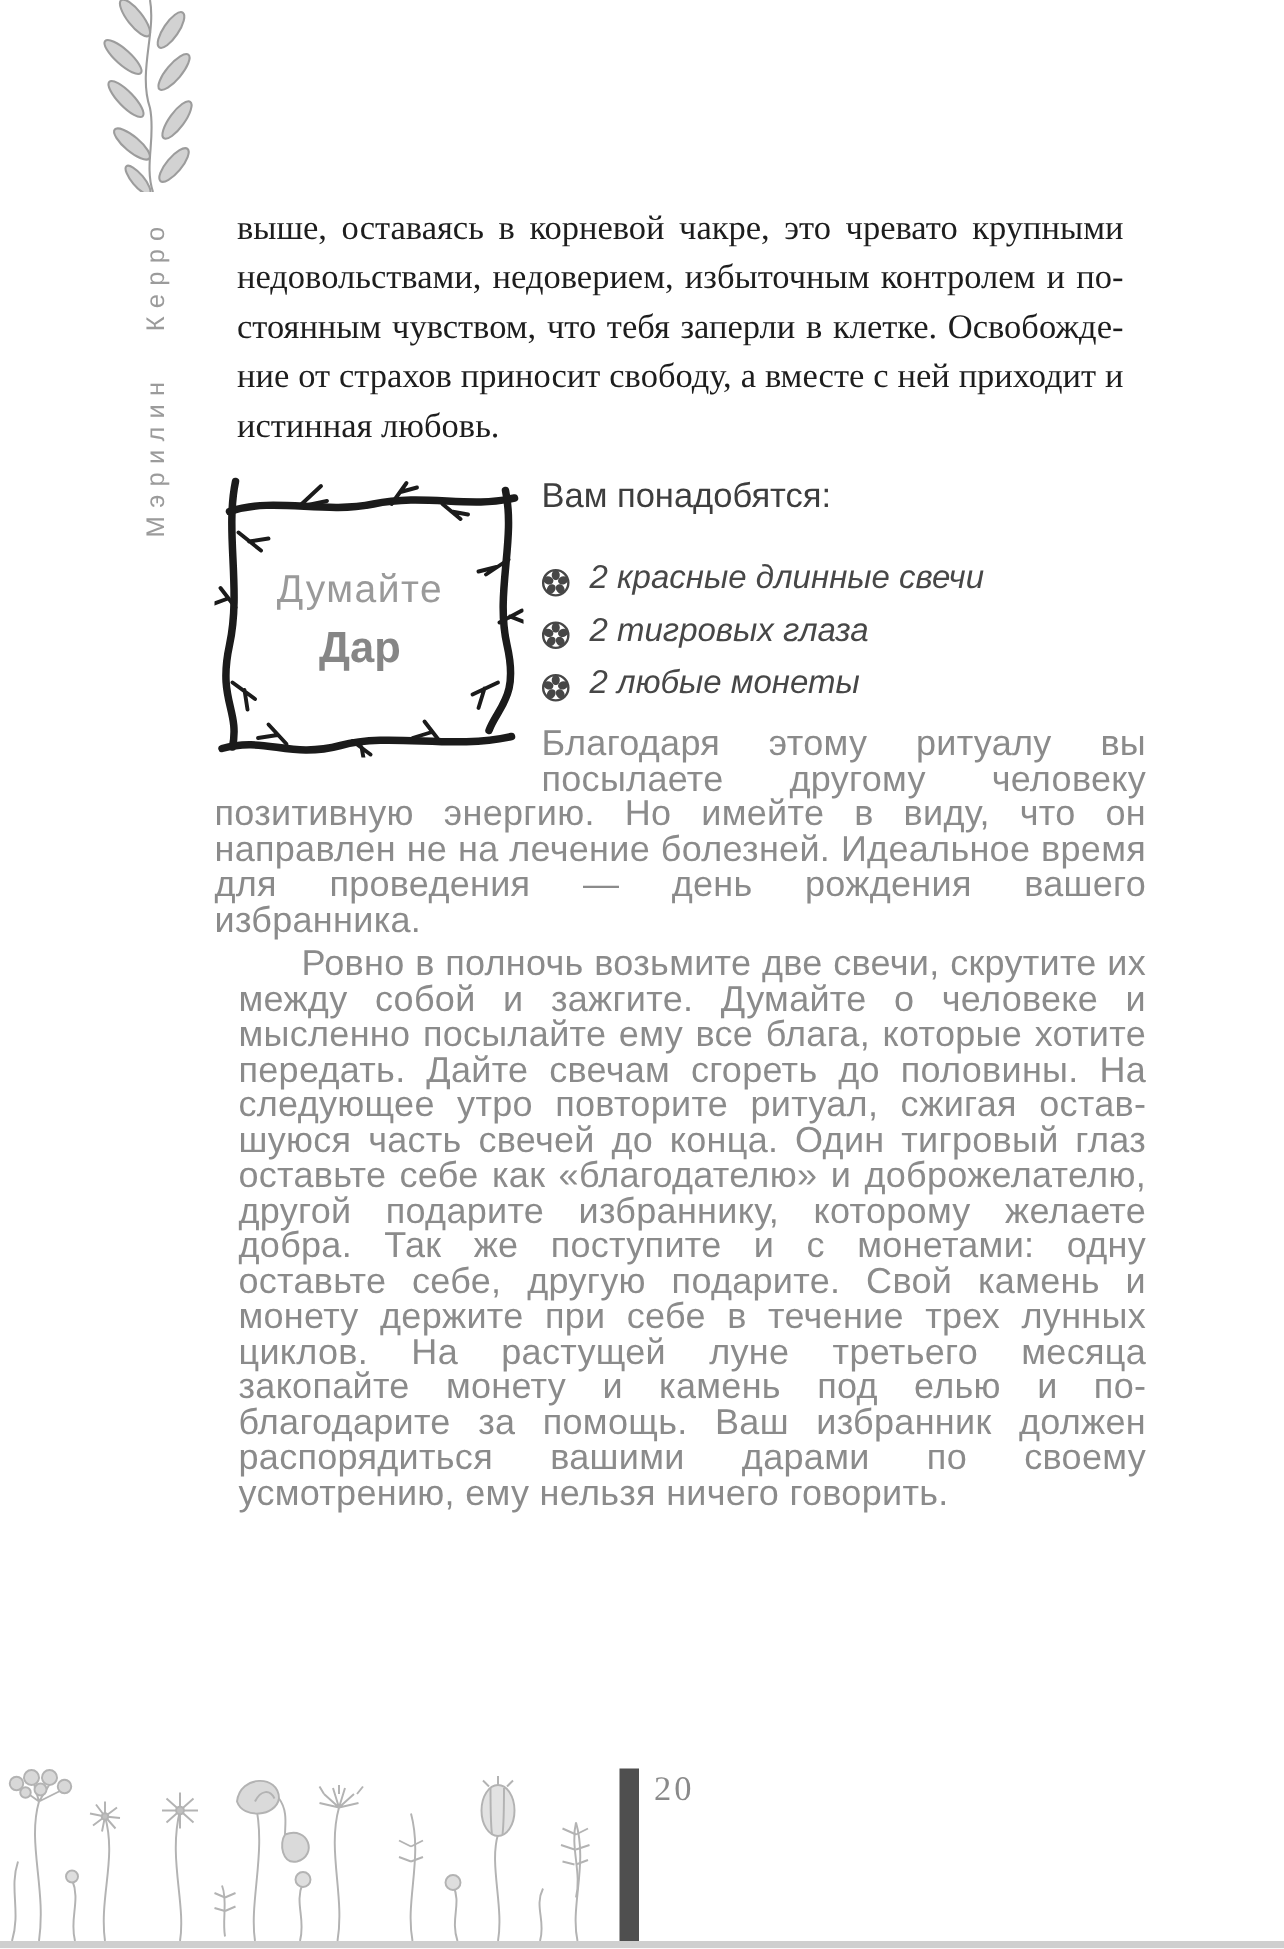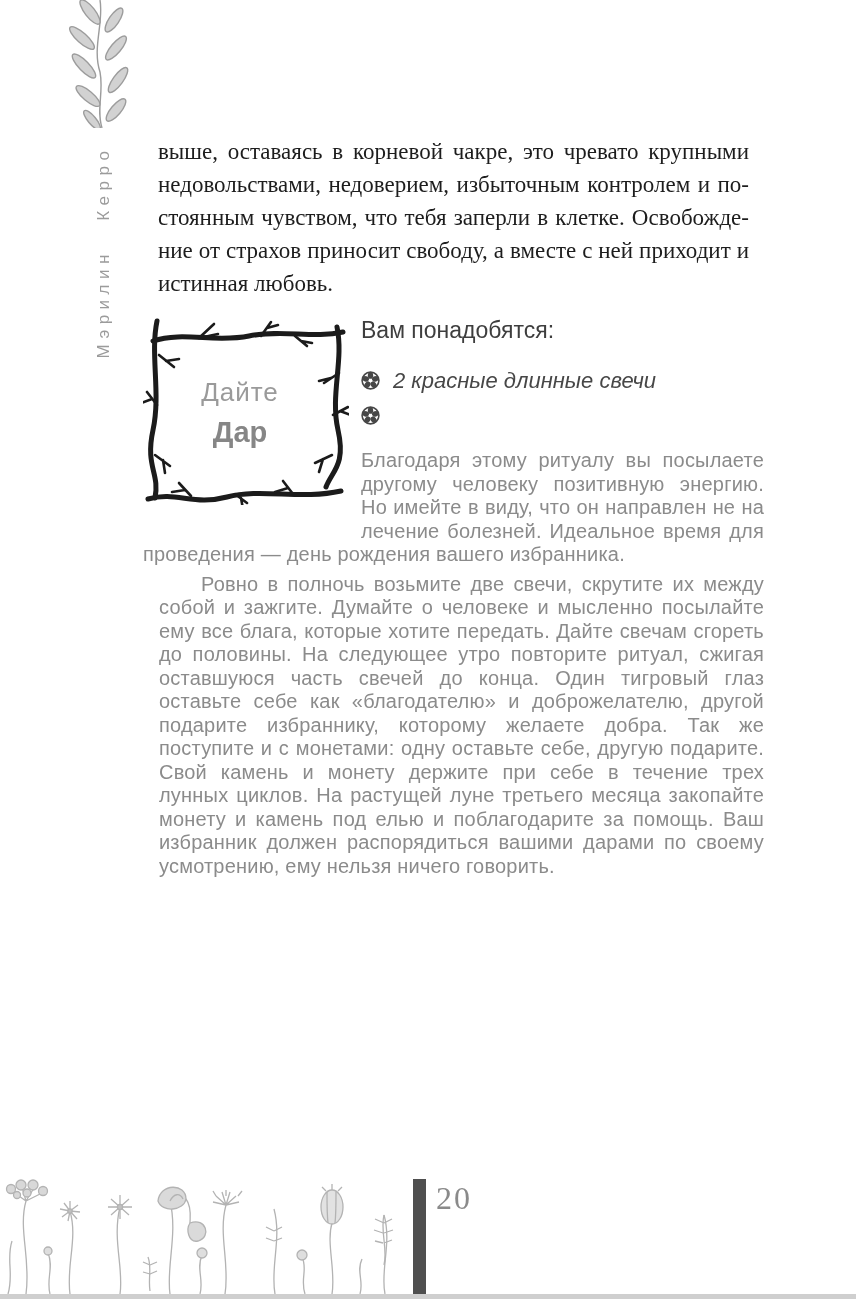--- a/index.html
+++ b/index.html
@@ -45,44 +45,44 @@
   }
   .ritual-label{font-size:26px;letter-spacing:1px;color:#9a9a9a;}
   .ritual-title{font-size:29px;font-weight:bold;color:#868686;margin-top:8px;text-align:center;}
 
   .req-heading{
     font-size:23px;color:#3e3e3e;
     margin:4px 0 18px 0;height:30px;line-height:30px;
   }
   .req-list{list-style:none;margin:0;padding:0;}
   .req-item{
-    display:flex;align-items:center;
+    display:flex;align-items:flex-end;
     height:35px;
     font-style:italic;font-size:22px;color:#474747;
   }
   .flower-icon{display:inline-flex;margin-right:13px;flex:0 0 auto;}
 
   .p-sans{
-    font-size:20px;line-height:23.5px;color:#8b8b8b;
+    font-size:24px;line-height:23.5px;color:#8b8b8b;
     text-align:justify;margin:0;
     letter-spacing:0.2px;
   }
   .p-first{margin-top:16px;}
   .p-indent{text-indent:42px;margin-top:6px;margin-left:16px;}
 
   
   .meadow{position:absolute;left:0;top:1179px;}
   .divider-bar{
     position:absolute;left:413px;top:1179px;width:13px;height:115px;
     background:#4f4f4f;
   }
   .page-number{
     position:absolute;left:436px;top:1180px;
     font-family:"Liberation Serif",serif;
-    font-size:32px;letter-spacing:2px;color:#8a8a8a;
+    font-size:23px;letter-spacing:2px;color:#8a8a8a;
   }
   .bottom-strip{
     position:absolute;left:0;bottom:0;width:856px;height:5px;
     background:#cfcfcf;
   }
 </style>
 </head>
 <body>
 
 <div class="page">
@@ -129,21 +129,21 @@
             <path d="M189 140 l -17 8 m 8 -4 l -4 13"></path>
             <path d="M150 179 l -10 -13 m 5 7 l -13 4"></path>
             <path d="M92 179 l 12 9 m -6 -5 l 2 11"></path>
             <path d="M48 181 l -12 -13 m 6 7 l -13 2"></path>
             <path d="M12 140 l 15 11 m -7 -6 l 2 13"></path>
             <path d="M14 90 l -10 -13 m 5 7 l -11 4"></path>
             <path d="M16 40 l 15 12 m -8 -6 l 13 -2"></path>
           </g>
         </svg>
         <div class="ritual-labels">
-          <div class="ritual-label">Дайте</div>
+          <div class="ritual-label">Думайте</div>
           <div class="ritual-title">Дар</div>
         </div>
       </div>
 
       <div class="req-heading">Вам понадобятся:</div>
 
       <ul class="req-list">
         <li class="req-item">
           <span class="flower-icon">
             <svg width="19" height="19" viewBox="0 0 19 19">
@@ -167,20 +167,37 @@
               <g fill="#474747">
                 <ellipse cx="9.5" cy="4.4" rx="2.7" ry="3.4"></ellipse>
                 <ellipse cx="9.5" cy="4.4" rx="2.7" ry="3.4" transform="rotate(72 9.5 9.5)"></ellipse>
                 <ellipse cx="9.5" cy="4.4" rx="2.7" ry="3.4" transform="rotate(144 9.5 9.5)"></ellipse>
                 <ellipse cx="9.5" cy="4.4" rx="2.7" ry="3.4" transform="rotate(216 9.5 9.5)"></ellipse>
                 <ellipse cx="9.5" cy="4.4" rx="2.7" ry="3.4" transform="rotate(288 9.5 9.5)"></ellipse>
               </g>
               <circle cx="9.5" cy="9.5" r="1.6" fill="#ffffff"></circle>
             </svg>
           </span>
+          <span>2 тигровых глаза</span>
+        </li>
+        <li class="req-item">
+          <span class="flower-icon">
+            <svg width="19" height="19" viewBox="0 0 19 19">
+              <circle cx="9.5" cy="9.5" r="8.4" fill="none" stroke="#474747" stroke-width="1.6"></circle>
+              <g fill="#474747">
+                <ellipse cx="9.5" cy="4.4" rx="2.7" ry="3.4"></ellipse>
+                <ellipse cx="9.5" cy="4.4" rx="2.7" ry="3.4" transform="rotate(72 9.5 9.5)"></ellipse>
+                <ellipse cx="9.5" cy="4.4" rx="2.7" ry="3.4" transform="rotate(144 9.5 9.5)"></ellipse>
+                <ellipse cx="9.5" cy="4.4" rx="2.7" ry="3.4" transform="rotate(216 9.5 9.5)"></ellipse>
+                <ellipse cx="9.5" cy="4.4" rx="2.7" ry="3.4" transform="rotate(288 9.5 9.5)"></ellipse>
+              </g>
+              <circle cx="9.5" cy="9.5" r="1.6" fill="#ffffff"></circle>
+            </svg>
+          </span>
+          <span>2 любые монеты</span>
         </li>
       </ul>
 
       <p class="p-sans p-first">Благодаря этому ритуалу вы посылаете другому человеку позитивную энергию. Но имейте в виду, что он направлен не на лечение болезней. Идеальное время для проведения — день рождения вашего избранника.</p>
     </div>
 
     <p class="p-sans p-indent">Ровно в полночь возьмите две свечи, скрутите их между собой и зажгите. Думайте о человеке и мысленно посылайте ему все блага, которые хотите передать. Дайте свечам сгореть до половины. На следующее утро повторите ритуал, сжигая остав­шуюся часть свечей до конца. Один тигровый глаз оставьте себе как «благодателю» и доброжелателю, другой подарите избран­нику, которому желаете добра. Так же поступите и с монетами: одну оставьте себе, другую подарите. Свой камень и монету держите при себе в течение трех лунных циклов. На растущей луне третьего месяца закопайте монету и камень под елью и по­благодарите за помощь. Ваш избранник должен распорядиться вашими дарами по своему усмотрению, ему нельзя ничего го­ворить.</p>
   </div>
 
   <div class="meadow">

